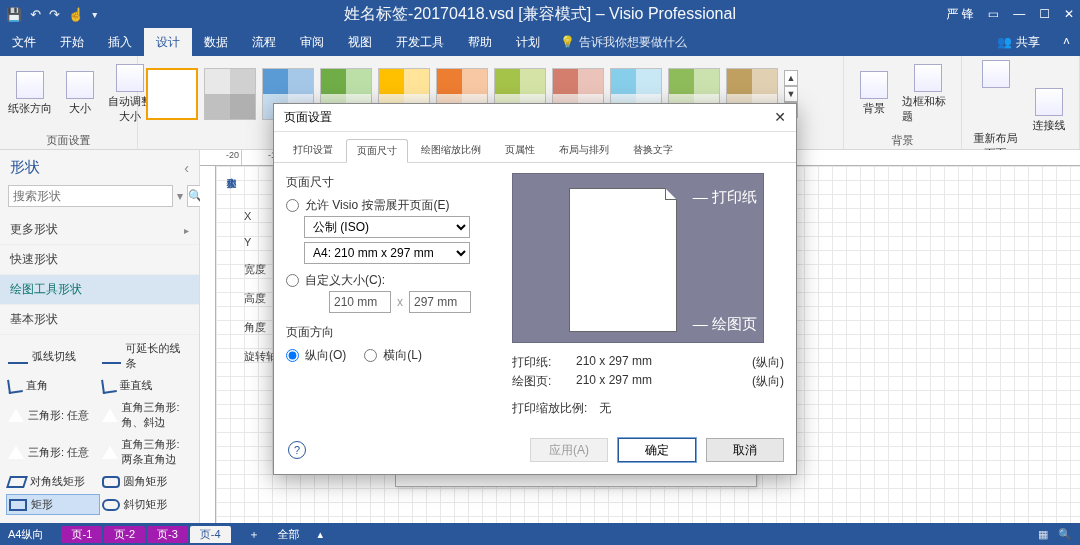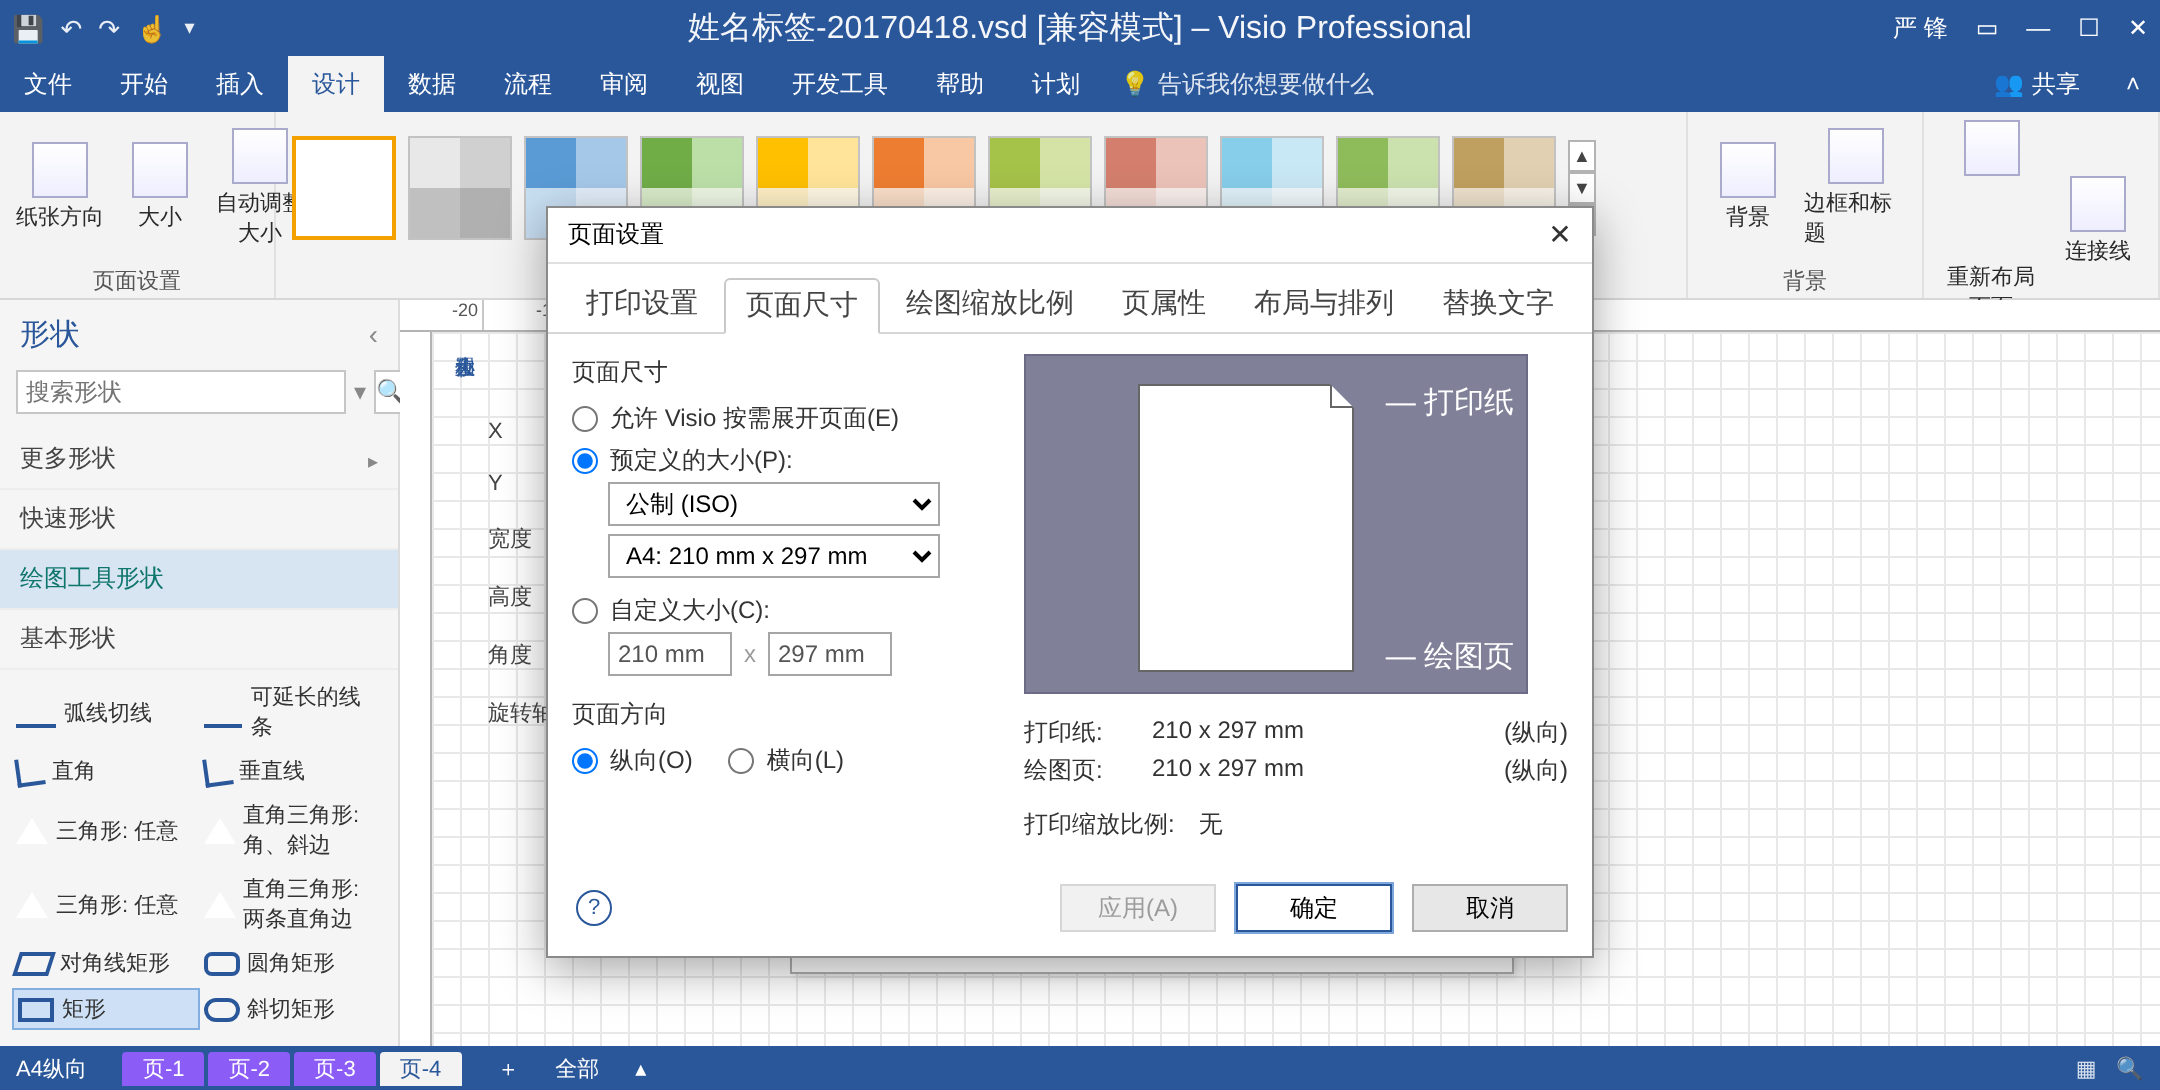--- a/index.html
+++ b/index.html
@@ -56,30 +56,30 @@
   .hruler { position: absolute; left: 0; top: 0; right: 0; height: 16px; background: #fff; border-bottom: 1px solid #b4b4b4; color:#555; font-size:9px; display:flex;}
   .hruler div { border-right:1px solid #c8c8c8; width:42px; text-align:right; padding-right:2px;}
   .vruler { position: absolute; left: 0; top: 16px; width: 16px; bottom: 0; background: #fff; border-right: 1px solid #b4b4b4;}
   .grid { position: absolute; left: 16px; top: 16px; right: 0; bottom: 0; background-size: 14px 14px; background-image: linear-gradient(#e8e8e8 1px, transparent 1px), linear-gradient(90deg, #e8e8e8 1px, transparent 1px); }
   .grid::before { content:""; position:absolute; left:180px; top:60px; width:360px; height:260px; background:#fff; outline:1px solid #b0b0b0; box-shadow:2px 2px 4px rgba(0,0,0,.15);}
   .vtab-right { position:absolute; top:20px; left:24px; width:14px; font-size:10px; color:#2a579a; writing-mode:vertical-rl;}
   .props-col { position:absolute; left:44px; top:60px; font-size:11px; color:#444; display:flex; flex-direction:column; gap:14px;}
 
   .statusbar { height: 22px; background: #2a579a; color: #fff; display: flex; align-items: center; font-size: 11px; padding: 0 8px; gap: 18px; }
   .statusbar .tabs { display:flex; gap:2px; }
-  .statusbar .stab { background:#8b5cf6; padding:1px 10px; border-radius:2px 2px 0 0;}
+  .statusbar .stab { background:#a21caf; padding:1px 10px; border-radius:2px 2px 0 0;}
   .statusbar .stab.active { background:#f3f3f3; color:#2a579a;}
   .statusbar .right { margin-left:auto; display:flex; gap:10px; opacity:.8;}
 
   .dialog-overlay { position: absolute; inset: 0; display: flex; align-items: flex-start; justify-content: center; pointer-events: none; }
   .dialog { position:absolute; top:103px; left:273px; width: 524px; background: #fff; border: 1px solid #8a8a8a; box-shadow: 0 6px 22px rgba(0,0,0,.35); pointer-events: auto; }
   .dlg-title { height: 28px; background: #fff; display: flex; align-items: center; padding: 0 10px; font-size: 12px; border-bottom:1px solid #e0e0e0; position:relative;}
   .dlg-close { position:absolute; right:4px; top:2px; width:24px; height:22px; display:flex; align-items:center; justify-content:center; font-size:14px; color:#333;}
   .dlg-tabs { display: flex; border-bottom: 1px solid #d6d6d6; padding: 6px 8px 0; gap: 2px; }
-  .dlg-tab { border: 1px solid transparent; padding: 4px 10px; font-size: 14px; color: #444; text-align: center; }
+  .dlg-tab { border: 1px solid transparent; padding: 4px 10px; font-size: 10px; color: #444; text-align: center; }
   .dlg-tab.active { border: 1px solid #c9c9c9; border-bottom: 1px solid #fff; background: #fff; border-radius: 3px 3px 0 0; position:relative; top:1px;}
   .dlg-body { display: flex; padding: 10px 12px; gap: 16px; }
   .dlg-left { width: 210px; display: flex; flex-direction: column; gap: 10px; font-size: 12px; color:#333;}
   .fld-group { border-top:1px solid transparent;}
   .fld-head { font-size: 12px; color: #333; margin-bottom:4px;}
   .radio-row { display:flex; align-items:center; gap:4px; font-size:12px; color:#333; padding:2px 0;}
   .radio-row input { margin-right:2px; }
   .inline { display:flex; align-items:center; gap:6px;}
   select, .txt { border:1px solid #a6a6a6; height:22px; font-size:12px; padding:0 4px; background:#fff;}
   .txt { width:62px; text-align:left; }
@@ -439,33 +439,29 @@
         <div class="dlg-tab">替换文字</div>
       </div>
     <div class="dlg-body">
       <div class="dlg-left">
         <div class="fld-group">
           <div class="fld-head">页面尺寸</div>
           <label class="radio-row">
               <input type="radio" name="ps" style="">
               <span>允许 Visio 按需展开页面(E)</span>
             </label>
-          <label class="radio-row">
-              <input type="radio" name="ps" checked="" style="">
-              <span>预定义的大小(P):</span>
-            </label>
           <div style="padding-left:18px; display:flex; flex-direction:column; gap:4px;">
             <select class="w-full"><option>公制 (ISO)</option></select>
             <select class="w-full"><option>A4:  210 mm x 297 mm</option></select>
           </div>
           <label class="radio-row" style="margin-top:6px;">
               <input type="radio" name="ps" style="">
               <span>自定义大小(C):</span>
             </label>
-          <div class="inline disabled-text" style="padding-left:18px;">
+          <div class="inline disabled-text" style="padding-left:18px;justify-content:center;">
             <input class="txt" disabled="" value="210 mm" style="">
             <span>x</span>
             <input class="txt" disabled="" value="297 mm" style="">
           </div>
         </div>
         <div class="fld-group">
           <div class="fld-head">页面方向</div>
           <div class="inline">
             <label class="radio-row">
                 <input type="radio" name="or" checked="" style="">

